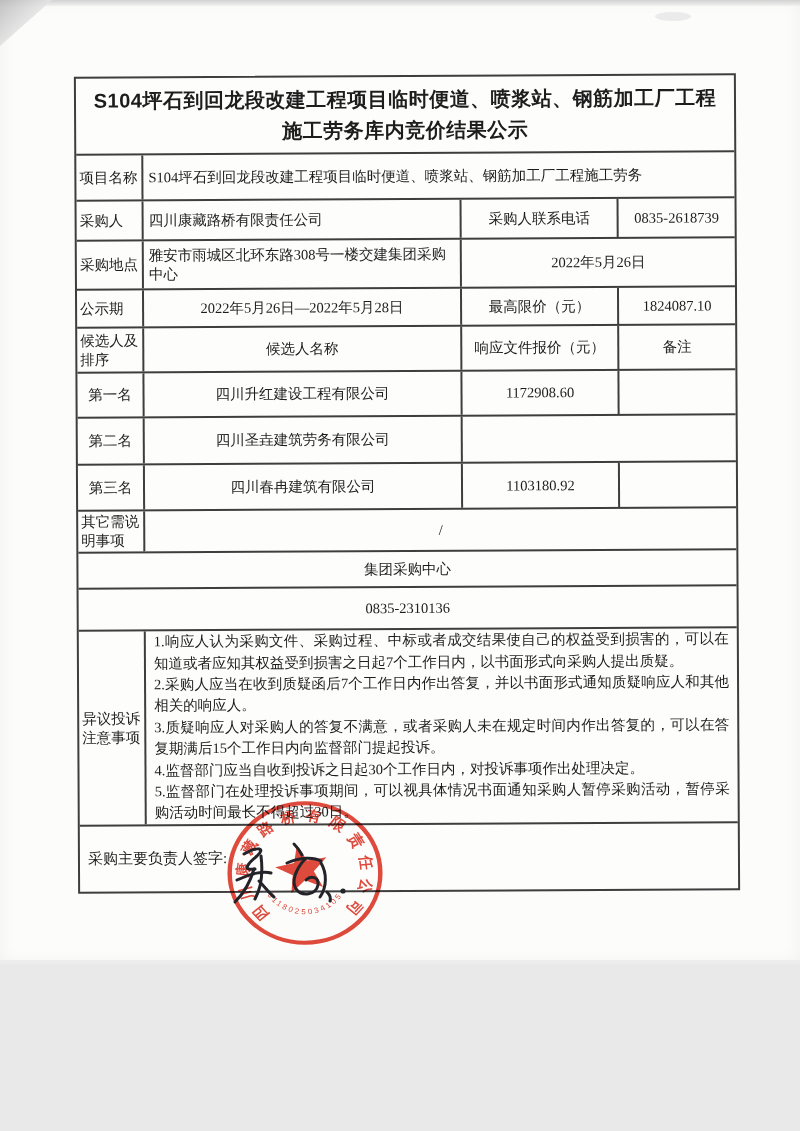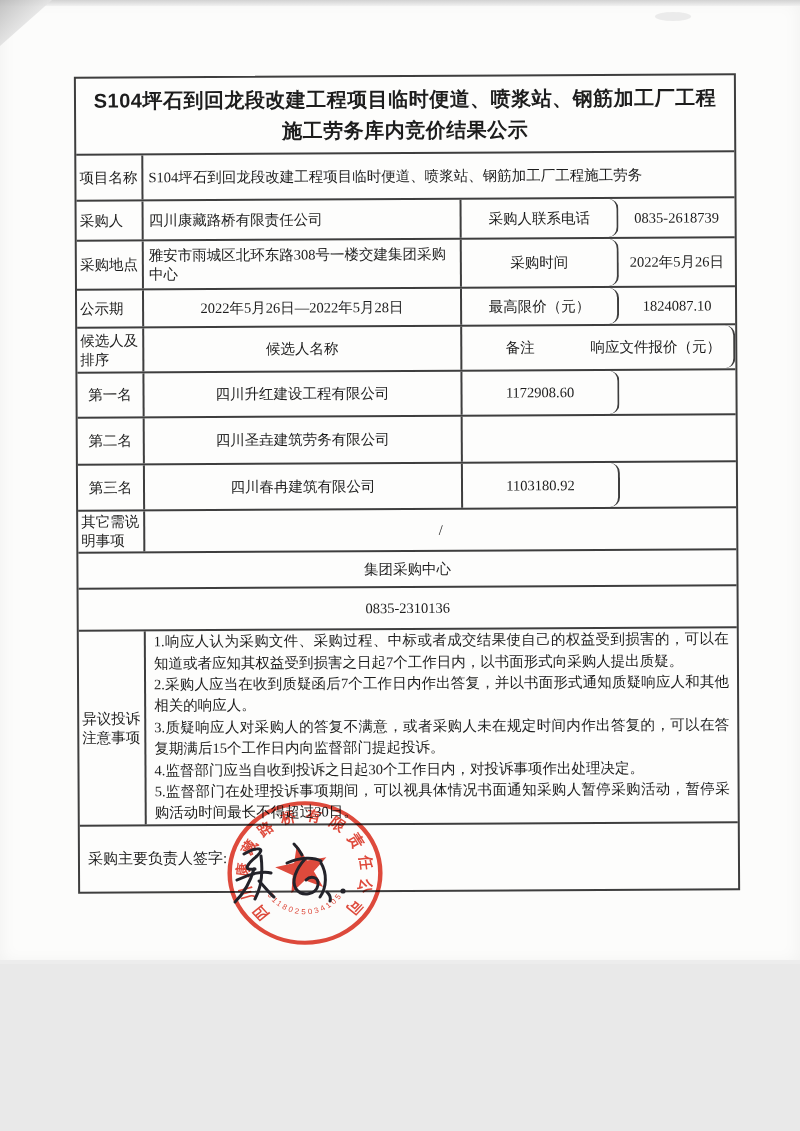--- a/index.html
+++ b/index.html
@@ -27,21 +27,21 @@
     transform:rotate(-0.3deg); background:rgba(255,255,255,0.35);
   }
   .row { display:flex; border-bottom:2px solid #3e3e3e; box-sizing:border-box; }
   .row.last { border-bottom:none; }
   .c { box-sizing:border-box; border-right:2px solid #3e3e3e;
        display:flex; align-items:center; padding:2px 5px;
        font-size:14.5px; line-height:19px; overflow:hidden; }
   .c.end { border-right:none; }
   .w1 { width:67px; }
   .w2 { width:318px; }
-  .w3 { width:157px;border-radius:10px; }
+  .w3 { width:157px; }
   .wf { flex:1; }
   .center { justify-content:center; text-align:center; }
   .label { padding:2px 3px; word-break:break-all; }
 
   .h-title { height:77px; }
   .h-r2 { height:46px; } .h-r3 { height:40px; } .h-r4 { height:49px; }
   .h-r5 { height:38px; } .h-r6 { height:45px; } .h-r7 { height:45px; }
   .h-r8 { height:47px; } .h-r9 { height:46px; } .h-r10 { height:42px; }
   .h-r11 { height:78px; } .h-r12 { height:195px; } .h-r13 { height:65px; }
 
@@ -96,36 +96,35 @@
     <div class="row h-r3">
       <div class="c w1 label">采购人</div>
       <div class="c w2">四川康藏路桥有限责任公司</div>
       <div class="c w3 center">采购人联系电话</div>
       <div class="c wf end center">0835-2618739</div>
     </div>
 
     <div class="row h-r4">
       <div class="c w1 label">采购地点</div>
       <div class="c w2">雅安市雨城区北环东路308号一楼交建集团采购中心</div>
-      <div class="c w3 center">采购时间</div>
       <div class="c wf end center">2022年5月26日</div>
     </div>
 
     <div class="row h-r5">
       <div class="c w1 label">公示期</div>
       <div class="c w2 center">2022年5月26日—2022年5月28日</div>
       <div class="c w3 center">最高限价（元）</div>
       <div class="c wf end center">1824087.10</div>
     </div>
 
     <div class="row h-r6">
       <div class="c w1 label">候选人及排序</div>
       <div class="c w2 center">候选人名称</div>
+      <div class="c w3 center">响应文件报价（元）</div>
       <div class="c wf end center">备注</div>
-      <div class="c w3 center">响应文件报价（元）</div>
     </div>
 
     <div class="row h-r7">
       <div class="c w1 center">第一名</div>
       <div class="c w2 center">四川升红建设工程有限公司</div>
       <div class="c w3 center">1172908.60</div>
       <div class="c wf end center"></div>
     </div>
     <div class="row h-r8">
       <div class="c w1 center">第二名</div>

